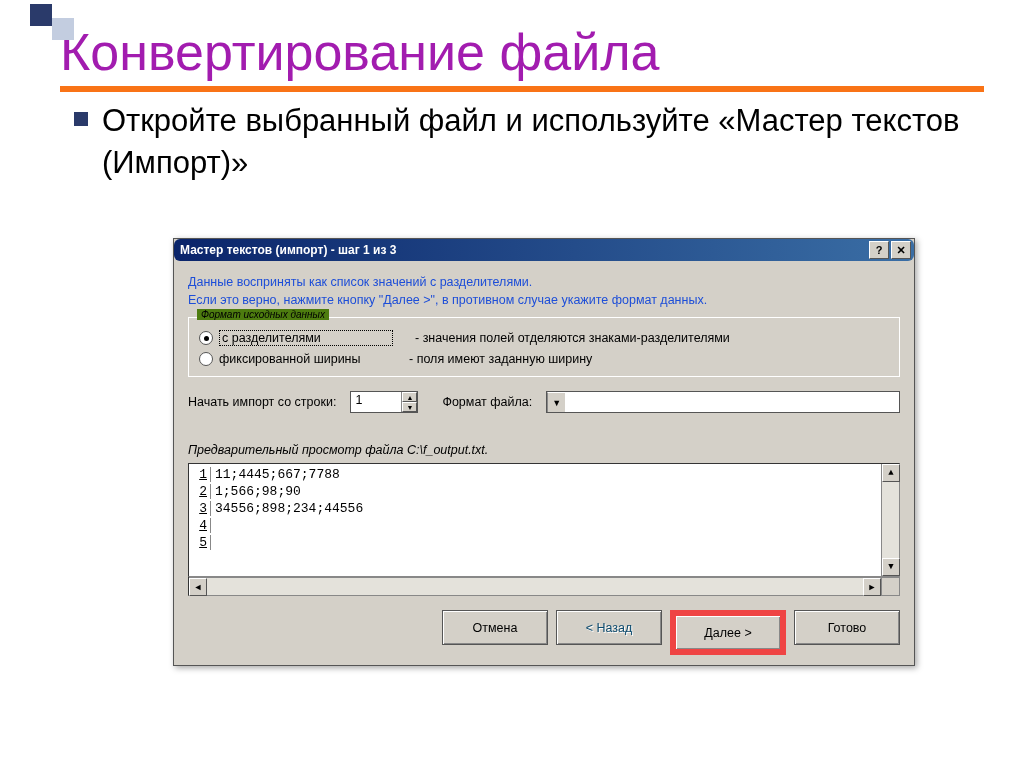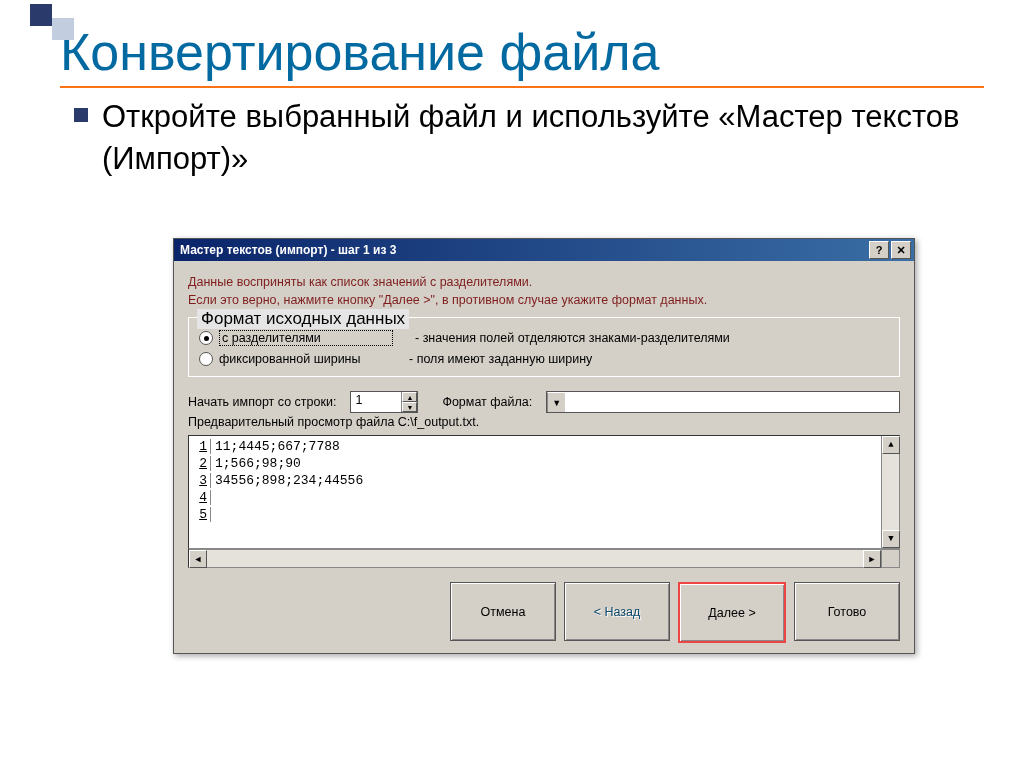--- a/index.html
+++ b/index.html
@@ -19,23 +19,23 @@
     left: 30px;
   }
   .decor .sq1 { position:absolute; width:22px; height:22px; background:#2a3a6a; top:0; left:0;}
   .decor .sq2 { position:absolute; width:22px; height:22px; background:#c3cde0; top:14px; left:22px;}
   .slide {
     padding: 22px 40px 0 60px;
   }
   .slide-title {
     font-size: 52px;
     font-weight: 400;
-    color: #0369a1;
+    color: #a21caf;
     margin: 0 0 8px 0;
-    border-bottom: 2px solid #f97316;
+    border-bottom: 6px solid #f97316;
     padding-bottom: 4px;
   }
   .bullet-row {
     display: flex;
     align-items: flex-start;
     margin-top: 1px;
     margin-left: 14px;
     justify-content: flex-end;
   }
   .bullet-sq {
@@ -64,54 +64,56 @@
   }
   .titlebar {
     background: linear-gradient(to right, #0a246a, #3a6ea5);
     color: #fff;
     height: 22px;
     display: flex;
     align-items: center;
     padding: 0 3px 0 6px;
     font-weight: bold;
     font-size: 12px;
+    border-radius: 6px;
   }
   .titlebar .spacer { flex: 1; }
   .tb-btn {
     width: 18px; height: 16px;
     background: #d4d0c8;
     border: 1px solid #fff;
     border-right-color:#555; border-bottom-color:#555;
     margin-left: 2px;
     display:flex; align-items:center; justify-content:center;
     color:#000; font-weight:bold; font-size:11px; line-height:1;
     font-family: Arial;
   }
   .dlg-body {
     padding: 12px 14px 10px 14px;
   }
   .info-text {
     margin: 2px 0 4px 0;
-    color: #7f1d1d;
+    color: #1d4ed8;
   }
   .fieldset {
     border: 1px solid #888;
     border-top-color:#fff; 
     border: 1px groove #fff;
     margin-top: 10px;
     padding: 6px 10px 10px 10px;
     position: relative;
   }
   .fieldset > .legend {
     position: absolute;
     top: -9px;
     left: 8px;
-    background: #e5e5e5;
+    background: #4d7c0f;
     padding: 0 4px;
-    font-size: 17px;
+    font-size: 10px;
+    font-style: italic;
   }
   .radio-row {
     display: flex;
     align-items: center;
     margin-top: 6px;
   }
   .radio {
     width: 12px; height: 12px;
     border: 1px solid #555;
     border-radius: 50%;
@@ -167,21 +169,21 @@
     flex:1;
   }
   .combo .cval { flex:1; padding:2px 5px; white-space:nowrap; overflow:hidden;}
   .combo .carrow {
     width:17px; background:#d4d0c8;
     border-left:1px solid #888;
     border-top:1px solid #fff;
     display:flex;align-items:center;justify-content:center;
     font-size:9px;
   }
-  .preview-label { margin-top: 2px; }
+  .preview-label { margin-top: 30px; font-style: italic; }
   .preview-box {
     margin-top: 6px;
     border: 1px inset #888;
     background:#fff;
     height: 112px;
     display:flex;
     font-family: "Courier New", monospace;
     font-size: 13px;
   }
   .preview-content {
@@ -226,24 +228,24 @@
     margin-top: 14px;
   }
   .btn {
     min-width: 84px;
     height: 25px;
     background:#d4d0c8;
     border:1px solid #555;
     box-shadow: inset 1px 1px 0 #fff, inset -1px -1px 0 #888;
     display:flex;align-items:center;justify-content:center;
     font-size:12.5px;
-    padding: 16px 10px;
+    padding: 4px 10px;
   }
   .btn.disabled { color:#0c4a6e; text-shadow:1px 1px 0 #fff;}
-  .btn.default { border:2px solid #ef4444;}
+  .btn.default { border:6px solid #ef4444;}
 </style>
 </head>
 <body>
 
 <div class="decor">
   <div class="sq1"></div>
     <div class="sq2"></div>
 </div>
 
 <div class="slide">

